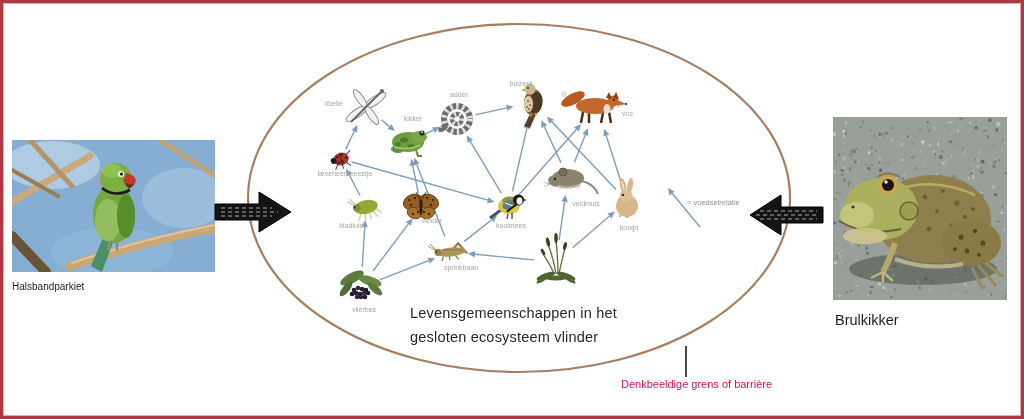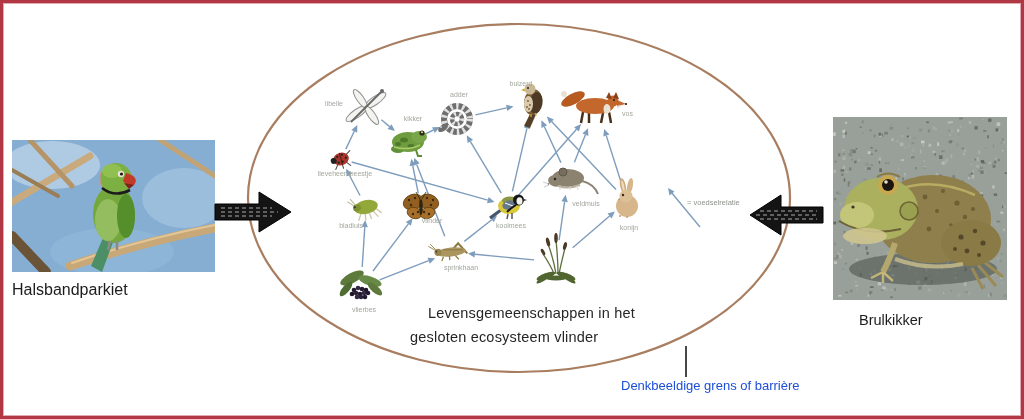--- a/index.html
+++ b/index.html
@@ -5,23 +5,23 @@
   html,body{margin:0;padding:0;}
   body{
     width:1024px;height:419px;position:relative;background:#ffffff;
     font-family:"Liberation Sans",sans-serif;overflow:hidden;
   }
   .frame{
     position:absolute;inset:0;border:3px solid #b23745;
     box-shadow:inset 0 0 0 1px #e2aab2;box-sizing:border-box;
   }
   .photo{position:absolute;display:block;}
-  .species-label{position:absolute;color:#1c1c1c;font-size:16px;}
+  .species-label{position:absolute;color:#1c1c1c;font-size:10px;}
   .caption-line{position:absolute;color:#262626;font-size:14.5px;letter-spacing:.2px;}
-  .barrier-label{position:absolute;color:#1d4ed8;font-size:13px;}
+  .barrier-label{position:absolute;color:#be185d;font-size:11px;}
   svg text{font-family:"Liberation Sans",sans-serif;}
   #foodweb{position:absolute;left:0;top:0;}
 </style>
 </head>
 <body>
 
 <div class="frame"></div>
 
 <svg class="photo" style="left:12px;top:140px;" width="203" height="132" viewBox="0 0 203 132">
   <rect width="203" height="132" fill="#86aed2"></rect>
@@ -512,21 +512,21 @@
     <circle cx="55" cy="68" r="10" fill="#c8a84e"></circle>
     <circle cx="55" cy="68" r="6" fill="#1c1410"></circle>
     <circle cx="53" cy="65" r="1.8" fill="#e8e0c8"></circle>
     <circle cx="20" cy="90" r="1.6" fill="#3a3420"></circle>
     <circle cx="76" cy="94" r="9" fill="#99a050" stroke="#6d6436" stroke-width="1.5"></circle>
     <path d="M62,126 Q57,142 50,155" stroke="#b5a86c" stroke-width="6" fill="none"></path>
     <path d="M50,155 L38,161 M50,155 L50,166 M50,155 L60,164" stroke="#c2b578" stroke-width="2.4"></path>
     <path d="M62,142 Q95,154 130,147" stroke="#cabf8d" stroke-width="4" fill="none" opacity=".8"></path>
   </g>
 </svg>
-<div class="species-label" style="left:835px;top:312px;font-size:14.5px;margin-left:24px;">Brulkikker</div>
+<div class="species-label" style="left:835px;top:312px;font-size:14.5px;">Brulkikker</div>
 
 <svg id="foodweb" width="1024" height="419" viewBox="0 0 1024 419">
   <ellipse cx="519" cy="198" rx="271" ry="174" fill="none" stroke="#a97e60" stroke-width="2.2"></ellipse>
   <line x1="686" y1="346" x2="686" y2="377" stroke="#1a1a1a" stroke-width="1.6"></line>
 
   <g>
     <polygon points="215,204 259,204 259,192 291,212 259,232 259,220 215,220" fill="#141414" stroke="#000" stroke-width="1"></polygon>
     <g stroke="#cfcfcf" stroke-width="1.1" stroke-dasharray="4 3" opacity=".8">
       <line x1="221" y1="208" x2="272" y2="208"></line>
         <line x1="221" y1="212" x2="278" y2="212"></line>
@@ -884,15 +884,15 @@
       <text x="629" y="230" text-anchor="middle" font-size="7" fill="#a3a79d">konijn</text>
     </g>
 
   <g>
     <line x1="700" y1="227" x2="671" y2="192" stroke="#7e9dbc" stroke-width="1.4"></line>
     <polygon points="668,188 674.5,191.5 669.5,195.5" fill="#7e9dbc"></polygon>
     <text x="687" y="205" font-size="7.5" fill="#8e938c">= voedselrelatie</text>
   </g>
 </svg>
 
-<div class="caption-line" style="left:410px;top:305px;margin-left:18px;">Levensgemeenschappen in het</div>
+<div class="caption-line" style="left:410px;top:305px;">Levensgemeenschappen in het</div>
 <div class="caption-line" style="left:410px;top:329px;">gesloten ecosysteem vlinder</div>
 <div class="barrier-label" style="left:621px;top:378px;">Denkbeeldige grens of barrière</div>
 
 </body></html>

